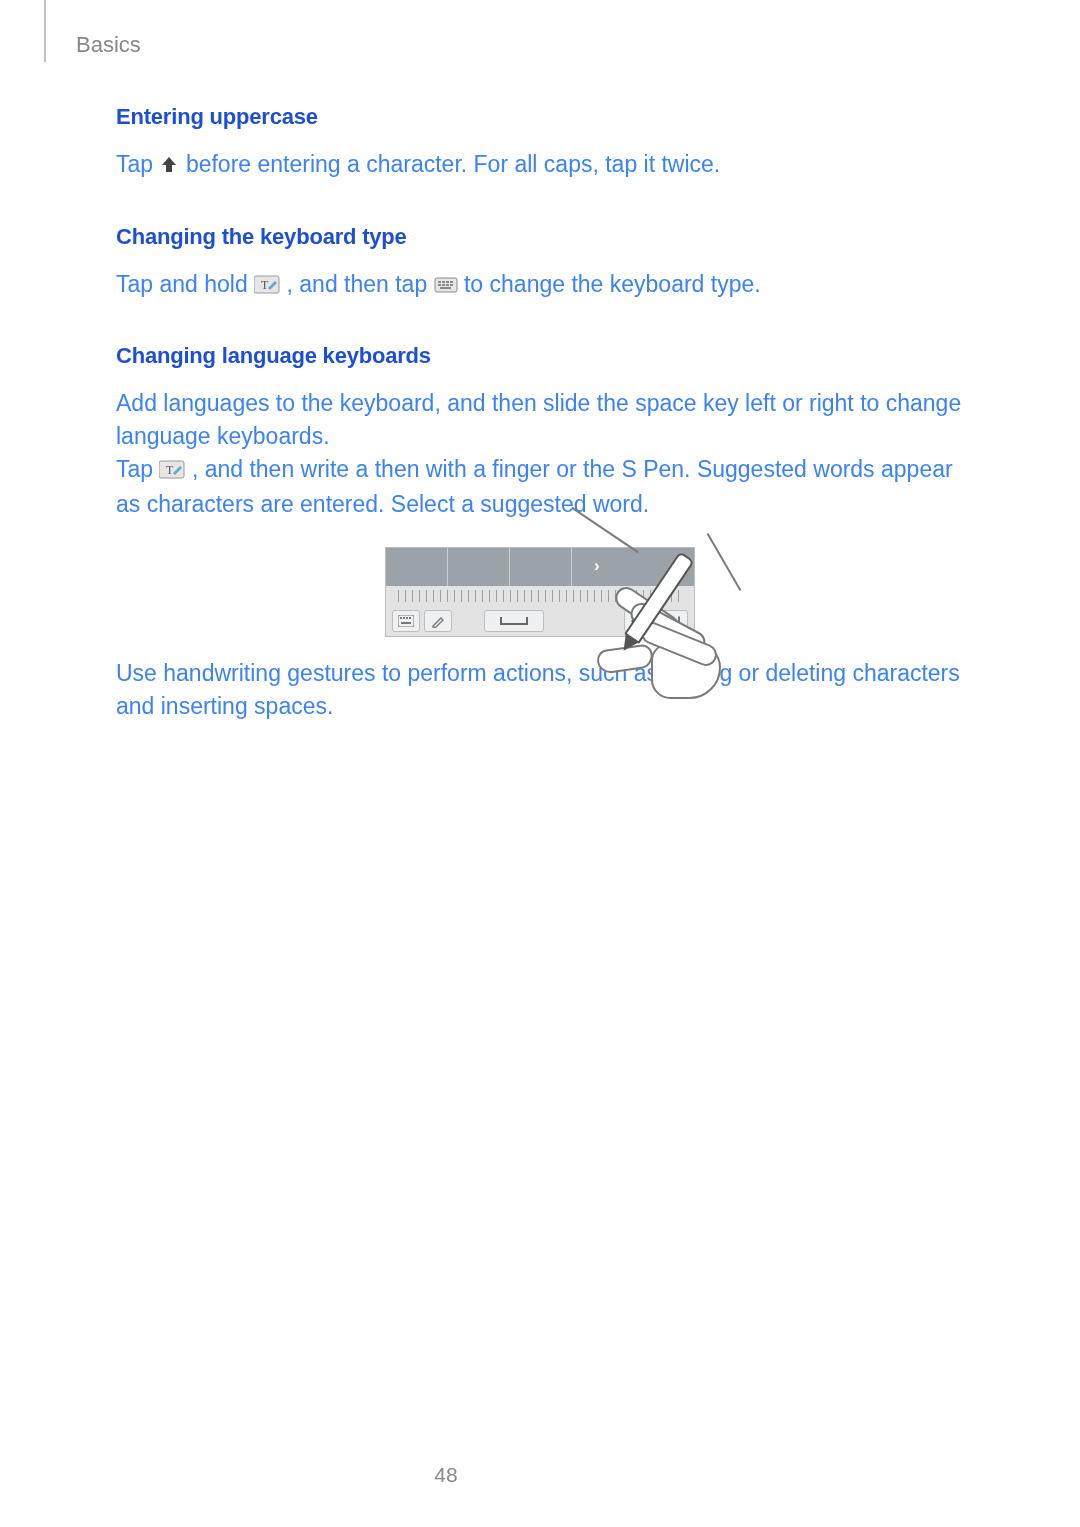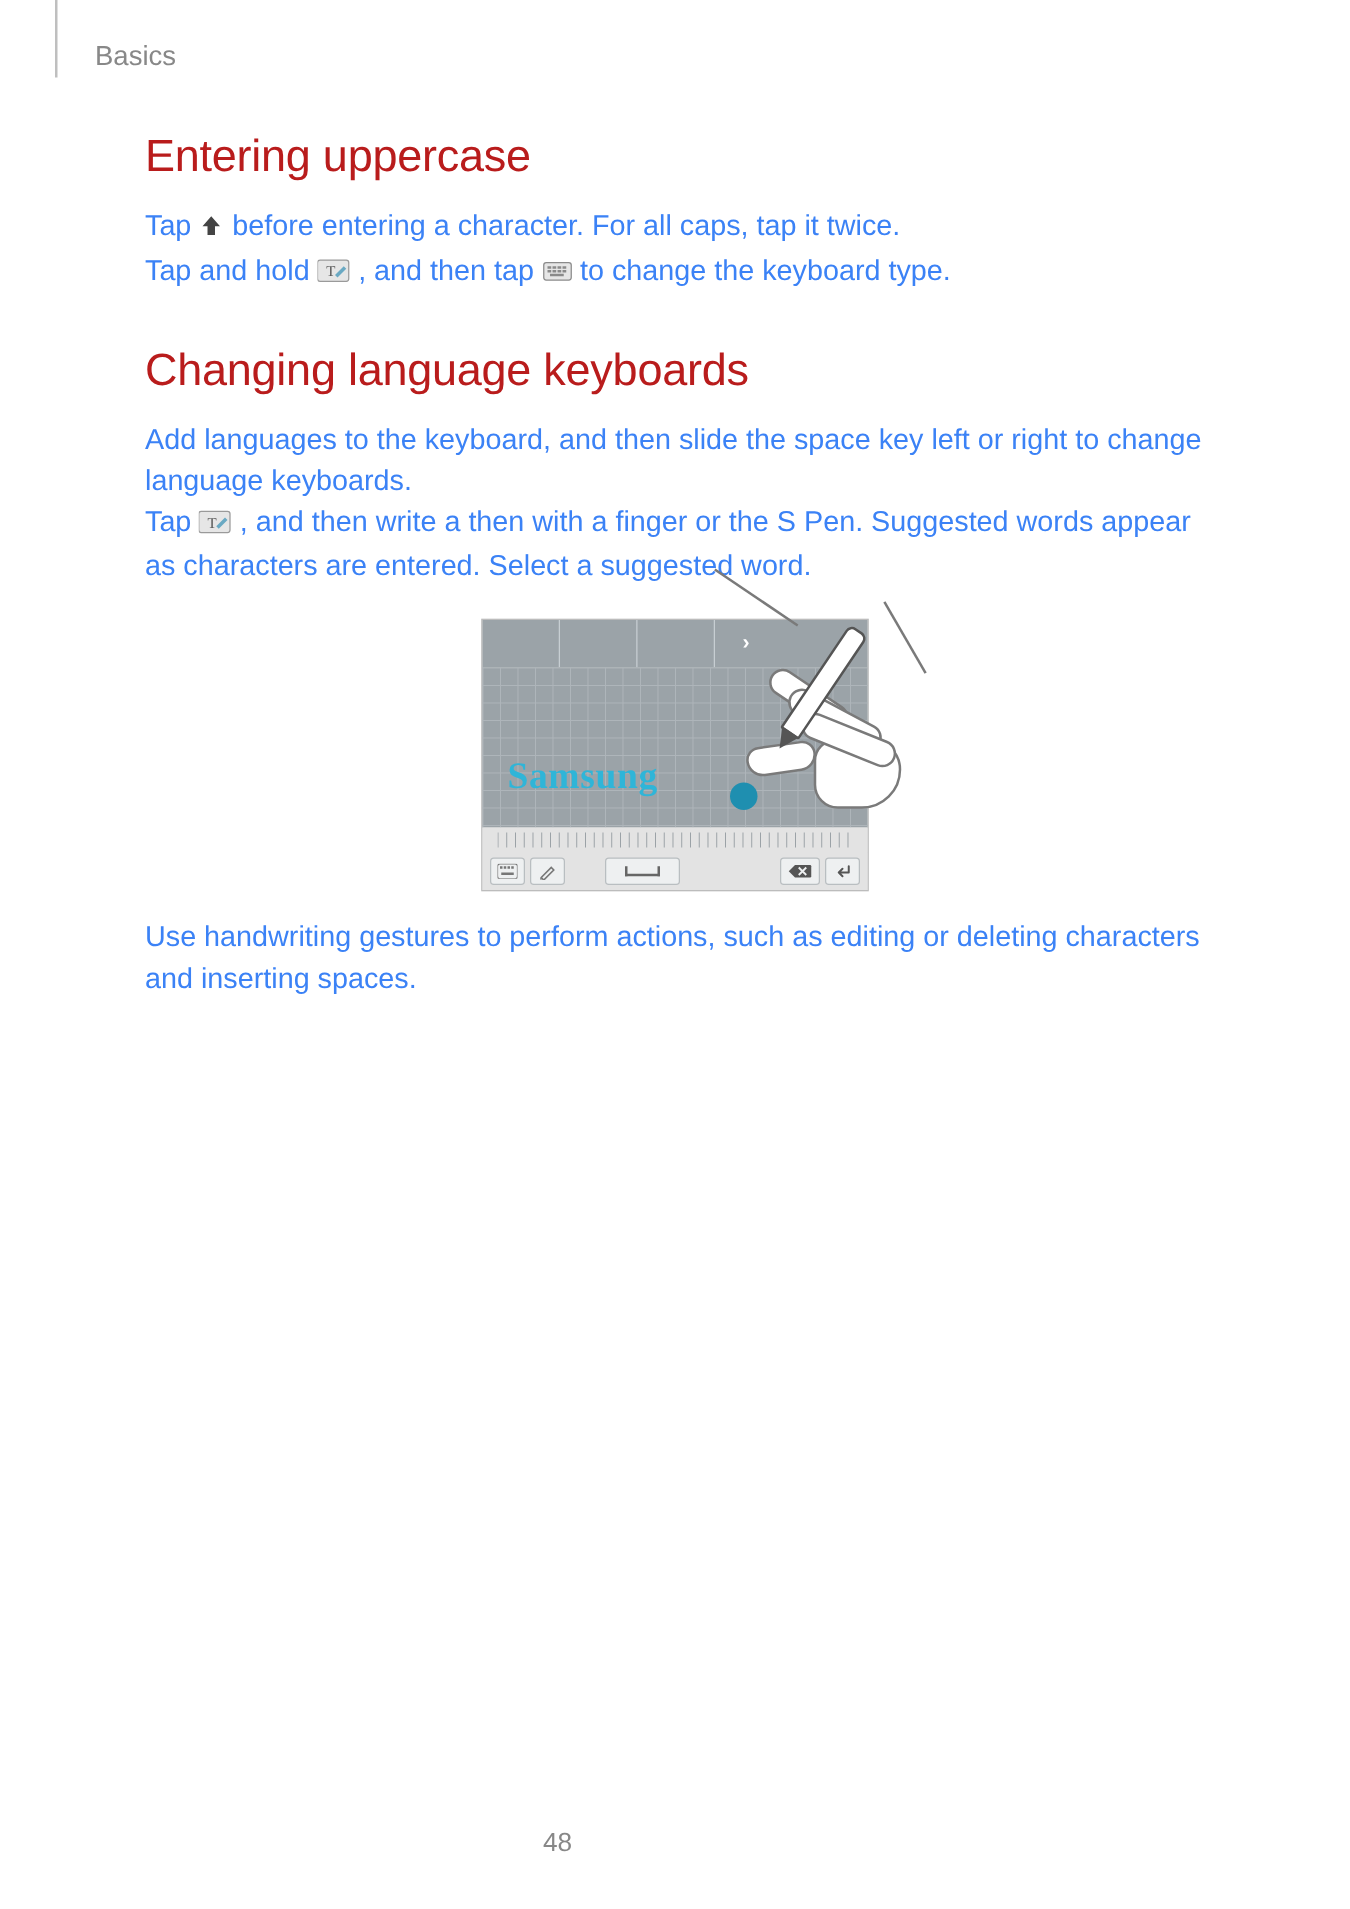--- a/index.html
+++ b/index.html
@@ -1,21 +1,21 @@
 <!DOCTYPE html>
 <html><head>
 <meta charset="utf-8">
 <style>
   * { margin: 0; padding: 0; box-sizing: border-box; }
   html, body { width: 1080px; height: 1527px; background: #fff; font-family: "Segoe UI", "Helvetica Neue", Arial, sans-serif; color: #222; }
   .page { position: relative; width: 1080px; height: 1527px; padding: 0 116px; }
   .hdr-rule { position: absolute; top: 0; left: 44px; width: 2px; height: 62px; background: #bfbfbf; }
   .hdr-label { position: absolute; top: 32px; left: 76px; font-size: 22px; color: #888; }
   .content { padding-top: 104px; }
-  h2 { font-size: 36px; font-weight: 400; color: #b91c1c; margin-top: 40px; margin-bottom: 18px; letter-spacing: -0.2px; }
+  h2 { font-size: 22px; font-weight: 700; color: #1d4ed8; margin-top: 40px; margin-bottom: 18px; letter-spacing: -0.2px; }
   h2:first-child { margin-top: 0; }
   p { font-size: 23px; line-height: 1.42; color: #3b82f6; }
   .inline-icon { display: inline-block; vertical-align: -3px; }
   .figure-wrap { display: flex; justify-content: center; margin: 26px 0 20px 0; }
   .page-num { position: absolute; bottom: 40px; left: 0; width: 892px; text-align: center; font-size: 21px; color: #888; }
 
   
   .hw-panel { width: 310px; border: 1px solid #bcbcbc; background: #e3e3e3; }
   .hw-top { height: 38px; background: #9ba3a8; display: flex; position: relative; }
   .hw-top .seg { flex: 0 0 62px; border-right: 1px solid #c7ced2; height: 100%; }
@@ -67,20 +67,21 @@
     <p>
       <span>Tap </span>
       <span class="inline-icon" title="shift-up-arrow-icon">
         <svg width="20" height="20" viewBox="0 0 20 20">
           <path d="M10 2 L17 10 H13 V17 H7 V10 H3 Z" fill="#444"></path>
         </svg>
       </span>
       <span> before entering a character. For all caps, tap it twice.</span>
     </p>
 
+    <h2>Changing the keyboard type</h2>
     <p>
       <span>Tap and hold </span>
       <span class="inline-icon" title="t-pen-icon">
         <svg width="26" height="20" viewBox="0 0 26 20">
           <rect x="0" y="1" width="25" height="17" rx="2" fill="#e6e6e6" stroke="#9a9a9a"></rect>
           <text x="7" y="14" font-size="12" font-family="serif" fill="#555">T</text>
           <path d="M14 13 L21 6 L23 8 L16 15 Z" fill="#6aa9c3"></path>
         </svg>
       </span>
       <span> , and then tap </span>
@@ -119,24 +120,20 @@
     </p>
 
     <div class="figure-wrap">
       <div style="position:relative;">
         <div class="hw-panel">
           <div class="hw-top">
             <div class="seg"></div>
             <div class="seg"></div>
             <div class="seg"></div>
             <div class="chev">›</div>
-          </div>
-          <div class="hw-mid">
-            <div class="hw-script">Samsung</div>
-            <div class="hw-ink"></div>
           </div>
           <div class="hw-sep">
               <div class="ticks"></div>
             </div>
           <div class="hw-bot">
             <div class="hw-key hw-kbd" title="keyboard-icon">
               <svg width="16" height="12" viewBox="0 0 16 12">
                   <rect x="0" y="0" width="16" height="12" rx="2" fill="none" stroke="#777"></rect>
                   <rect x="2" y="2" width="2" height="2" fill="#777"></rect>
                   <rect x="5" y="2" width="2" height="2" fill="#777"></rect>

